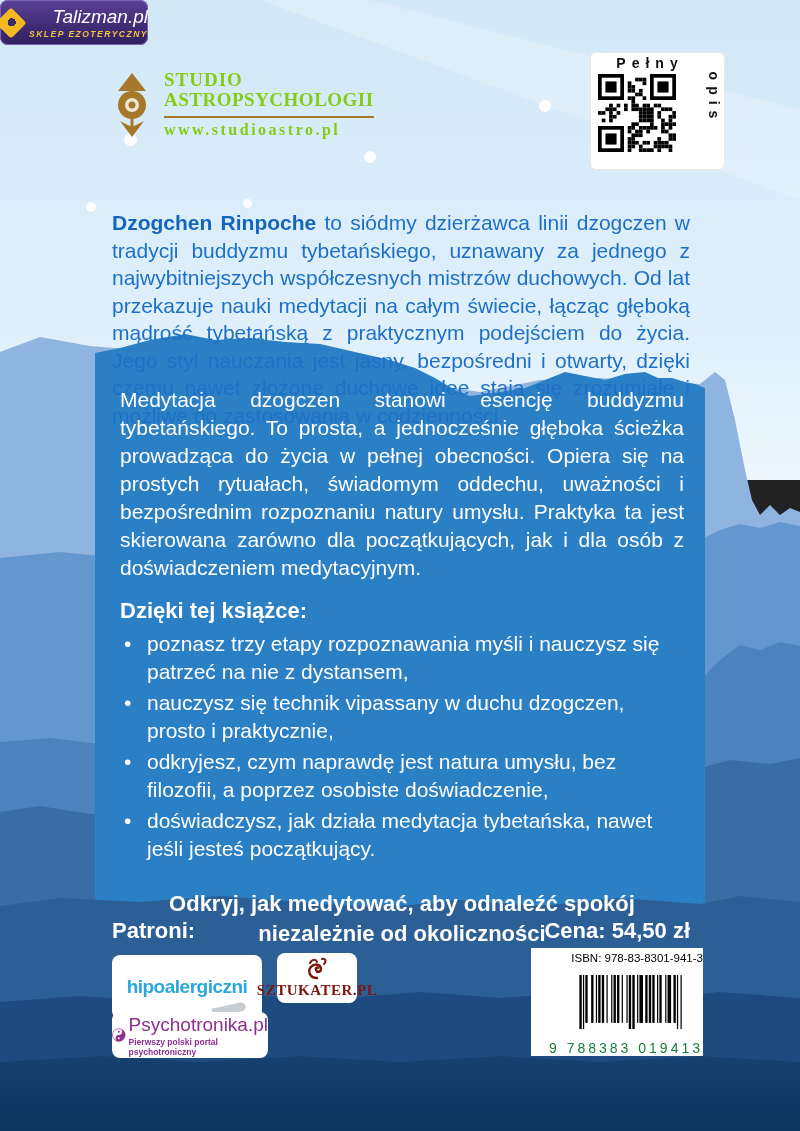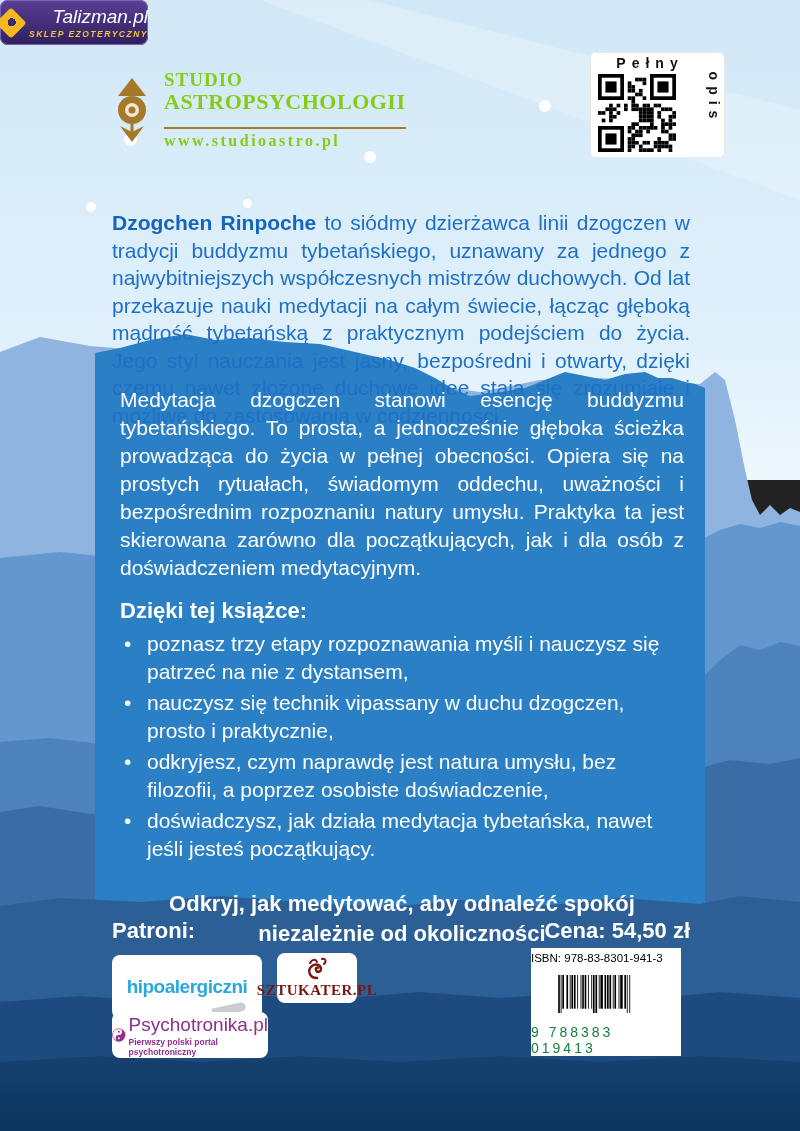--- a/index.html
+++ b/index.html
@@ -6,25 +6,25 @@
   .page{position:relative;width:800px;height:1131px;overflow:hidden;
         font-family:"Liberation Sans",sans-serif;}
   .bg{position:absolute;inset:0;z-index:0;}
   .content{position:absolute;inset:0;z-index:1;}
   .dot{position:absolute;background:#fff;border-radius:50%;opacity:.95;}
 
   
   .pub{position:absolute;left:110px;top:70px;display:flex;align-items:center;gap:10px;color:#84cc16;}
   .pub .txt{font-family:"Liberation Serif",serif;line-height:1.06;}
   .pub .l1{font-size:19px;letter-spacing:1px;font-weight:bold;}
-  .pub .l2{font-size:22px;letter-spacing:.5px;font-weight:bold;border-bottom:2px solid #a5782a;padding-bottom:14px;}
+  .pub .l2{font-size:19px;letter-spacing:.5px;font-weight:bold;border-bottom:2px solid #a5782a;padding-bottom:6px;}
   .pub .l3{font-size:16px;font-weight:bold;letter-spacing:2.5px;margin-top:4px;font-family:"Liberation Serif",serif;}
 
   
-  .qrbox{position:absolute;left:590px;top:52px;width:135px;height:106px;background:#fff;
+  .qrbox{position:absolute;left:590px;top:52px;width:135px;height:118px;background:#fff;
          border-radius:6px;box-shadow:0 0 0 1px #e8e8e8 inset;}
   .qr-top{position:absolute;left:10px;top:3px;width:100px;text-align:center;font-size:14px;
           letter-spacing:6px;color:#111;font-weight:bold;}
   .qr-side{position:absolute;right:-24px;top:38px;font-size:14px;letter-spacing:6px;color:#111;
            font-weight:bold;transform:rotate(90deg);transform-origin:center;width:70px;text-align:center;}
   .qrgrid{position:absolute;left:8px;top:22px;}
 
   
   .intro{position:absolute;left:112px;top:189px;width:578px;font-size:21px;line-height:27.5px;
          color:#1e70c6;text-align:justify;margin-top:20px;}
@@ -56,22 +56,22 @@
   .psy .tag{font-size:8.5px;color:#8e2f8e;font-weight:bold;margin-top:1px;}
   .tal{left:310px;top:1012px;width:148px;height:45px;background:linear-gradient(#5a3f96,#2e1f5e);
        border-radius:8px;display:flex;align-items:center;justify-content:center;gap:7px;
        box-shadow:0 0 0 1px #7a63b0 inset;}
   .tal .col{display:flex;flex-direction:column;align-items:flex-end;font-style:italic;}
   .tal .name{font-size:19px;color:#fff;}
   .tal .tag{font-size:8.5px;color:#f4c33f;font-weight:bold;letter-spacing:1.5px;margin-top:1px;}
   .diamond{width:22px;height:22px;background:radial-gradient(circle at 50% 45%,#3a2a6e 0 4px,#f4b821 4px);
            transform:rotate(45deg);border-radius:3px;}
 
-  .barcode{position:absolute;left:531px;top:948px;width:150px;height:108px;background:#fff;
-           display:flex;flex-direction:column;align-items:flex-start;gap:11px;}
+  .barcode{position:absolute;left:531px;top:948px;width:172px;height:108px;background:#fff;
+           display:flex;flex-direction:column;align-items:flex-end;gap:11px;}
   .isbn{font-size:11.5px;color:#000;margin-top:4px;}
   .digits{font-size:14px;color:#15803d;letter-spacing:3px;margin-top:0px;font-family:"Liberation Sans",sans-serif;}
 </style>
 </head>
 <body>
 
 <div class="page">
 
   <svg class="bg" width="800" height="1131" viewBox="0 0 800 1131" xmlns="http://www.w3.org/2000/svg">
     <defs>

